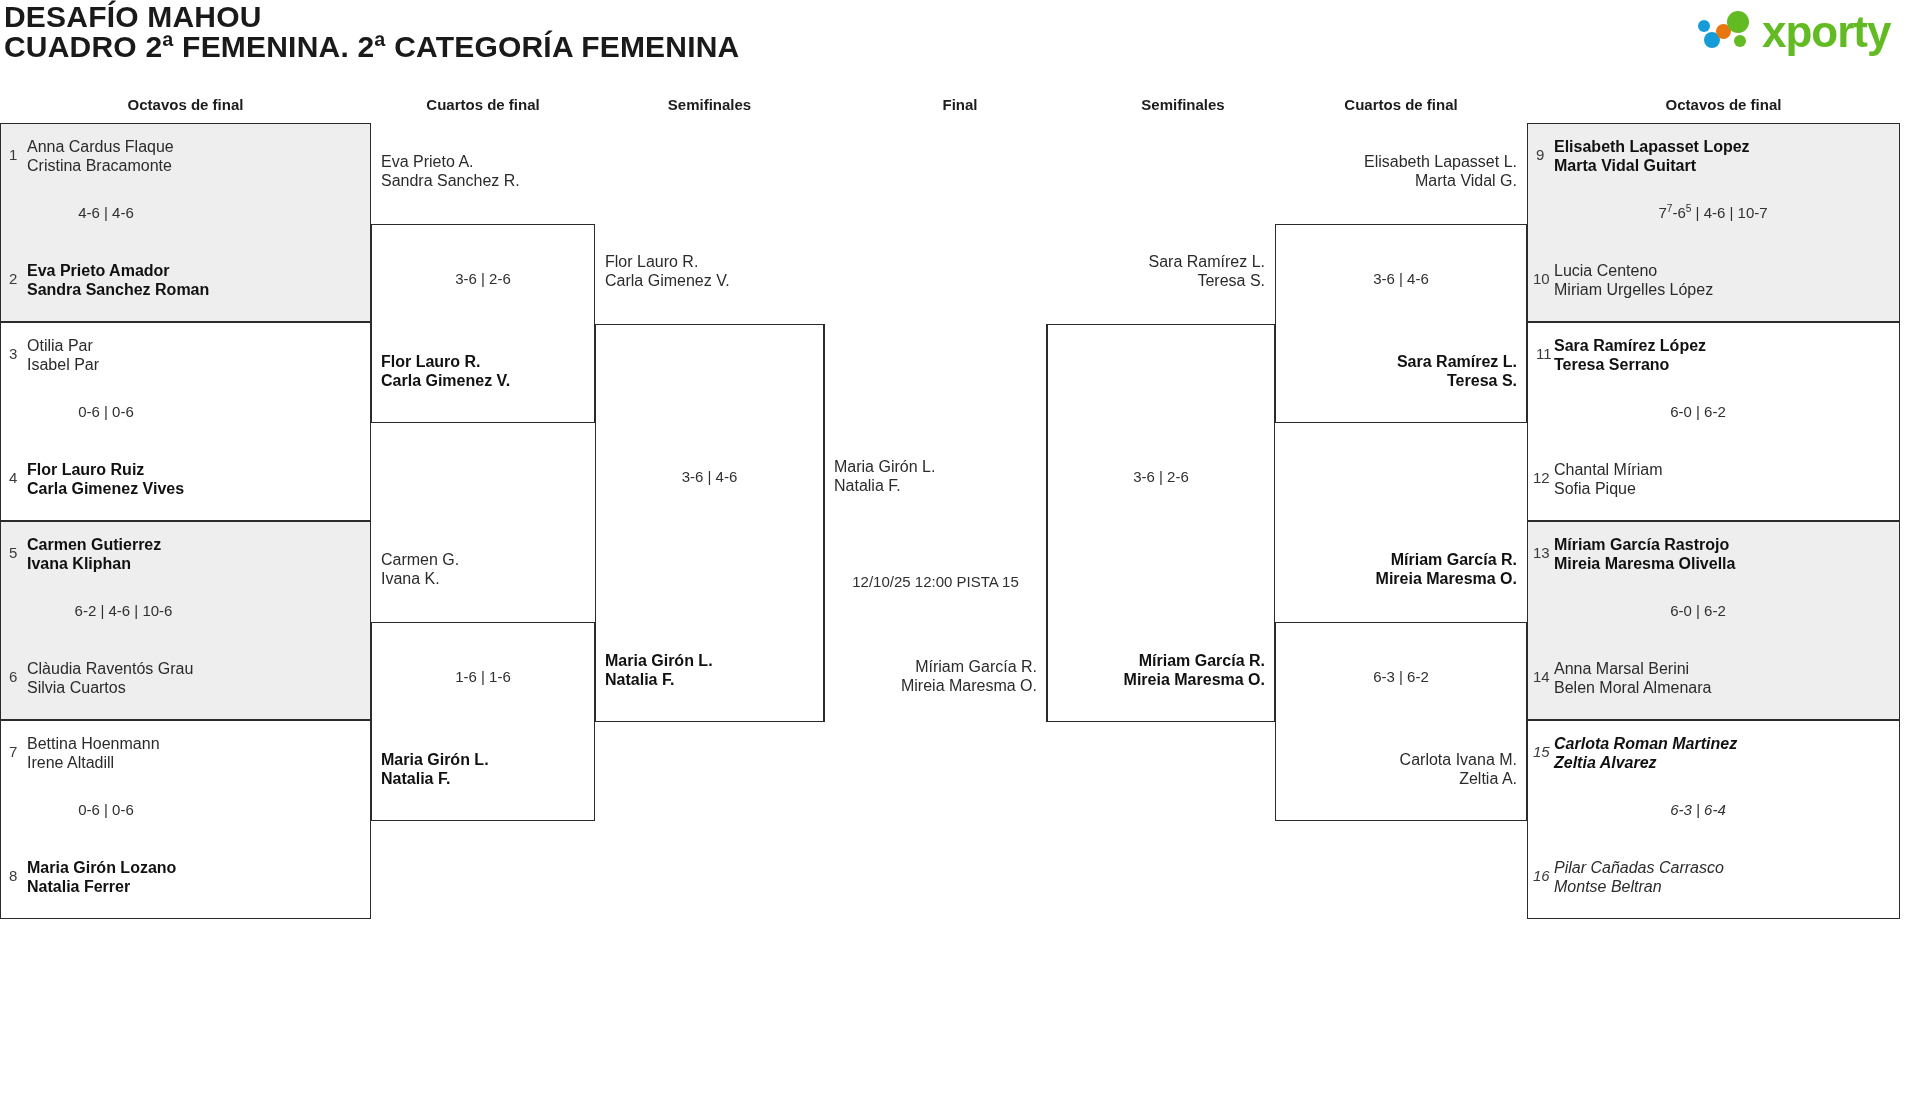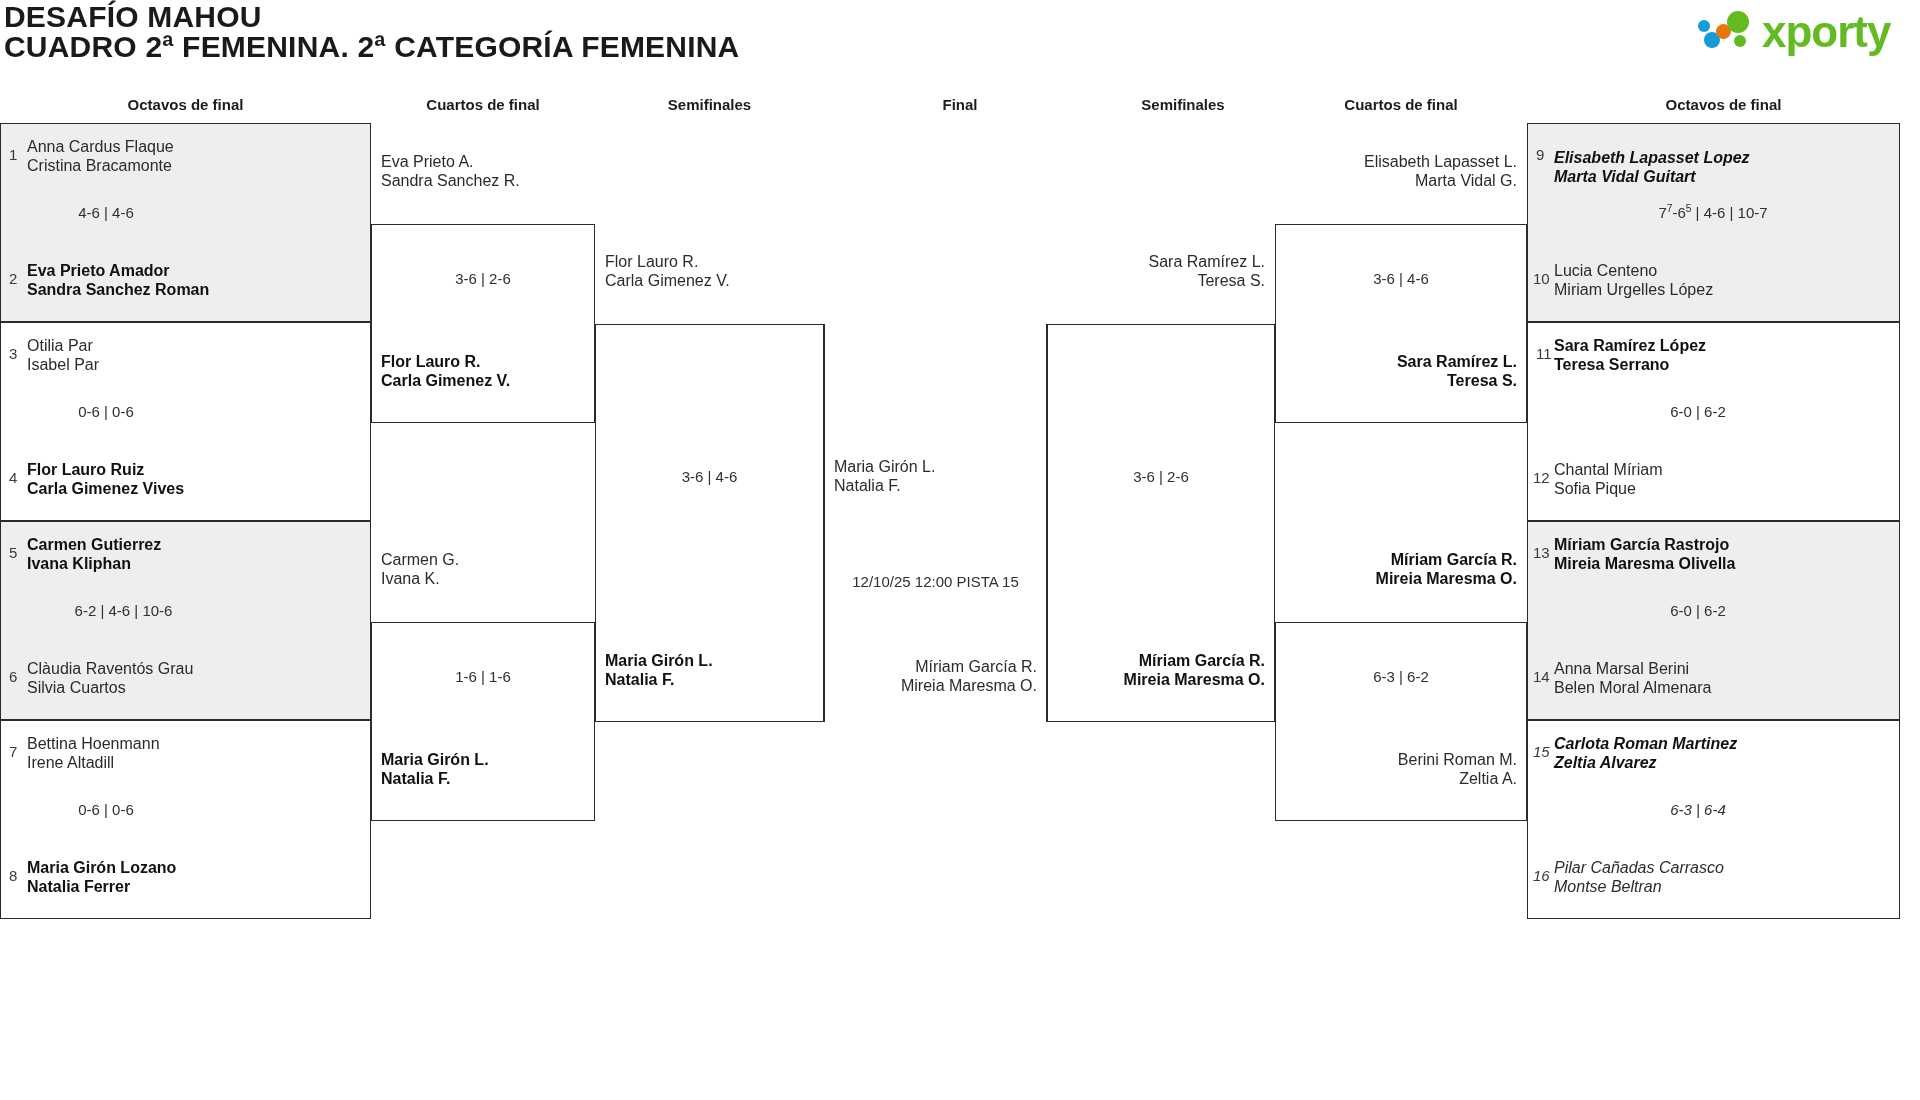--- a/index.html
+++ b/index.html
@@ -238,27 +238,27 @@
     <span class="lbl win">Teresa S.</span>
   </span>
 
   <div class="box conn-right" style="left:1275px; top:622px; width:252px; height:199px;"></div>
   <span class="lbl-right" style="left:1275px; width:242px; top:550px;">
     <span class="lbl win">Míriam García R.</span><br>
     <span class="lbl win">Mireia Maresma O.</span>
   </span>
   <span class="score" style="left:1275px; width:252px; text-align:center; top:668px;">6-3 | 6-2</span>
   <span class="lbl-right" style="left:1275px; width:242px; top:750px;">
-    <span class="lbl">Berini Roman M.</span><br>
+    <span class="lbl">Carlota Ivana M.</span><br>
     <span class="lbl">Zeltia A.</span>
   </span>
 
   <div class="box r16 shaded" style="left:1527px; top:123px; width:373px; height:199px;">
     <span class="seed" style="left:8px; top:22px;">9</span>
-    <span class="team win" style="left:26px; top:24px;font-style:italic;">
+    <span class="team win" style="left:26px; top:13px;">
       <span>Elisabeth Lapasset Lopez</span>
       <span class="l2">Marta Vidal Guitart</span>
     </span>
     <span class="score" style="left:0; width:370px; text-align:center; top:80px;">7<sup>7</sup>-6<sup>5</sup> | 4-6 | 10-7</span>
     <span class="seed" style="left:5px; top:146px;">10</span>
     <span class="team" style="left:26px; top:137px;">
       <span>Lucia Centeno</span>
       <span class="l2">Miriam Urgelles López</span>
     </span>
   </div>

